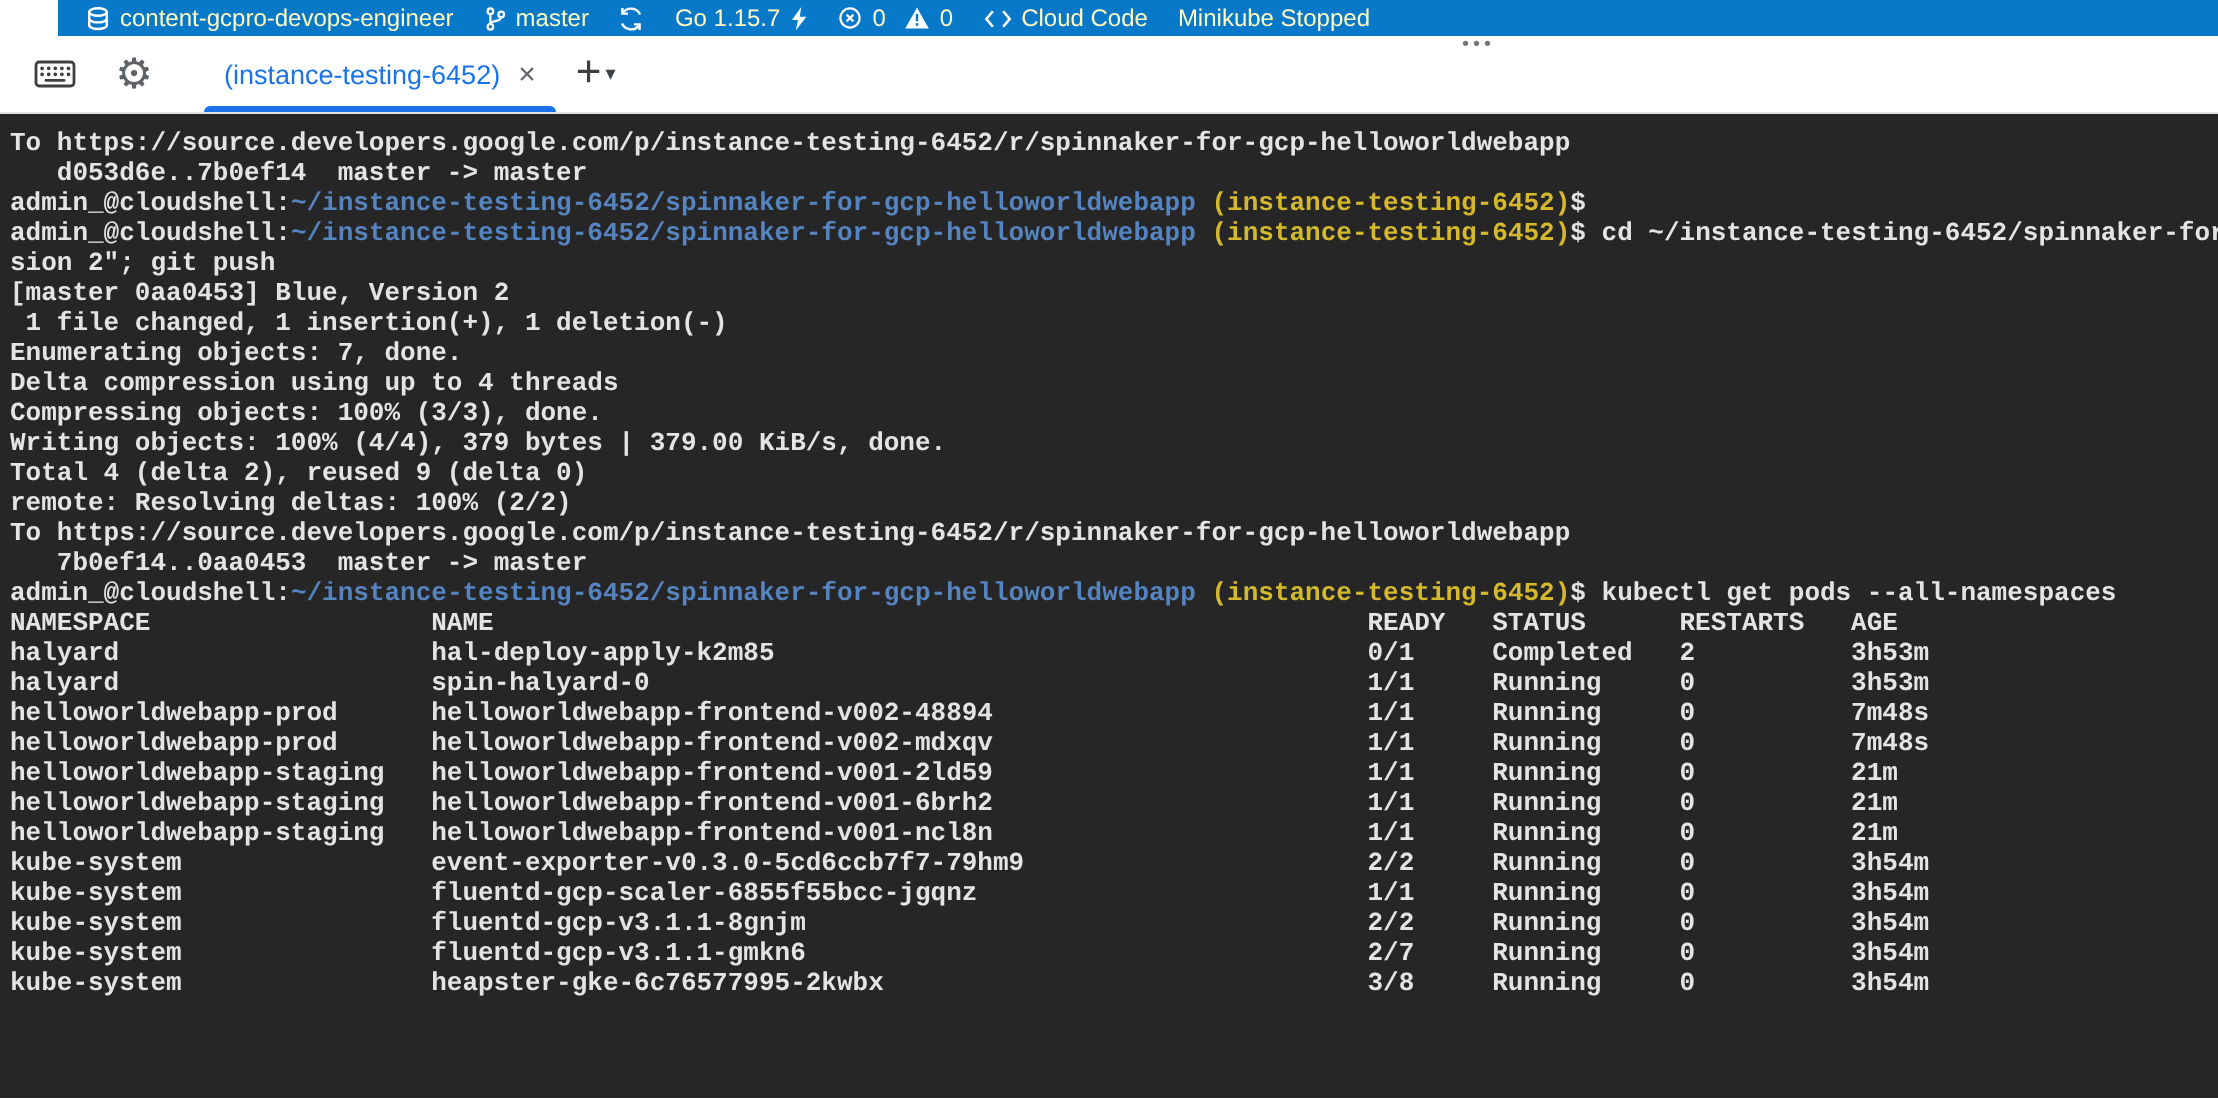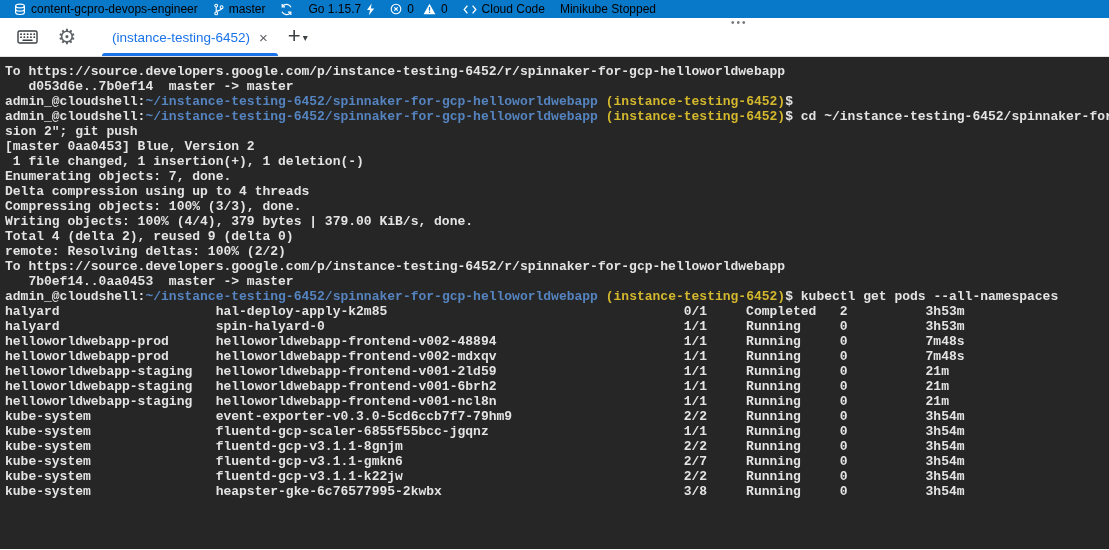--- a/index.html
+++ b/index.html
@@ -8,23 +8,23 @@
   :root {
     --sb-bg: #0879c9;
     --term-bg: #262626;
     --term-fg: #e4e4e4;
     --path-blue: #5584c0;
     --ctx-yellow: #d4b82d;
     --tab-accent: #1a73e8;
   }
 
   
-  .statusbar { height: 18px; background: var(--sb-bg); color: #000000;
+  .statusbar { height: 18px; background: var(--sb-bg); color: #fef9c3;
     display: flex; align-items: center; padding: 0 10px 0 14px;
-    font-size: 12px; white-space: nowrap; }
+    font-size: 12px; white-space: nowrap; margin-left: 29px; }
   .sb-item { display: flex; align-items: center; gap: 5px; margin-right: 15px; cursor: pointer; }
   .sb-item.tight { margin-right: 9px; }
   .sb-icon { display: inline-flex; align-items: center; }
   .sb-icon svg { display: block; }
 
   
   .tabbar { height: 39px; background: #ffffff; border-bottom: 1px solid #e3e3e3;
     display: flex; align-items: center; position: relative; }
   .tb-iconbtn { display: inline-flex; align-items: center; justify-content: center;
     width: 26px; height: 26px; cursor: pointer; }
@@ -173,27 +173,27 @@
       <div class="t-line"> 1 file changed, 1 insertion(+), 1 deletion(-)</div>
       <div class="t-line">Enumerating objects: 7, done.</div>
       <div class="t-line">Delta compression using up to 4 threads</div>
       <div class="t-line">Compressing objects: 100% (3/3), done.</div>
       <div class="t-line">Writing objects: 100% (4/4), 379 bytes | 379.00 KiB/s, done.</div>
       <div class="t-line">Total 4 (delta 2), reused 9 (delta 0)</div>
       <div class="t-line">remote: Resolving deltas: 100% (2/2)</div>
       <div class="t-line">To https://source.developers.google.com/p/instance-testing-6452/r/spinnaker-for-gcp-helloworldwebapp</div>
       <div class="t-line">   7b0ef14..0aa0453  master -&gt; master</div>
       <div class="t-line"><span class="c-user">admin_@cloudshell:</span><span class="c-path">~/instance-testing-6452/spinnaker-for-gcp-helloworldwebapp</span><span class="c-user"> </span><span class="c-ctx">(instance-testing-6452)</span><span class="c-user">$ kubectl get pods --all-namespaces</span></div>
+      <div class="t-line">NAMESPACE                  NAME                                                        READY   STATUS      RESTARTS   AGE</div>
       <div class="t-line">halyard                    hal-deploy-apply-k2m85                                      0/1     Completed   2          3h53m</div>
       <div class="t-line">halyard                    spin-halyard-0                                              1/1     Running     0          3h53m</div>
       <div class="t-line">helloworldwebapp-prod      helloworldwebapp-frontend-v002-48894                        1/1     Running     0          7m48s</div>
       <div class="t-line">helloworldwebapp-prod      helloworldwebapp-frontend-v002-mdxqv                        1/1     Running     0          7m48s</div>
       <div class="t-line">helloworldwebapp-staging   helloworldwebapp-frontend-v001-2ld59                        1/1     Running     0          21m</div>
       <div class="t-line">helloworldwebapp-staging   helloworldwebapp-frontend-v001-6brh2                        1/1     Running     0          21m</div>
       <div class="t-line">helloworldwebapp-staging   helloworldwebapp-frontend-v001-ncl8n                        1/1     Running     0          21m</div>
       <div class="t-line">kube-system                event-exporter-v0.3.0-5cd6ccb7f7-79hm9                      2/2     Running     0          3h54m</div>
       <div class="t-line">kube-system                fluentd-gcp-scaler-6855f55bcc-jgqnz                         1/1     Running     0          3h54m</div>
       <div class="t-line">kube-system                fluentd-gcp-v3.1.1-8gnjm                                    2/2     Running     0          3h54m</div>
       <div class="t-line">kube-system                fluentd-gcp-v3.1.1-gmkn6                                    2/7     Running     0          3h54m</div>
-      <div class="t-line">kube-system                fluentd-gcp-v3.1.1-k22jw                                    2/2     Running     0          3h54m</div>
       <div class="t-line">kube-system                heapster-gke-6c76577995-2kwbx                               3/8     Running     0          3h54m</div>
     </div>
 </div>
 
 </body></html>

